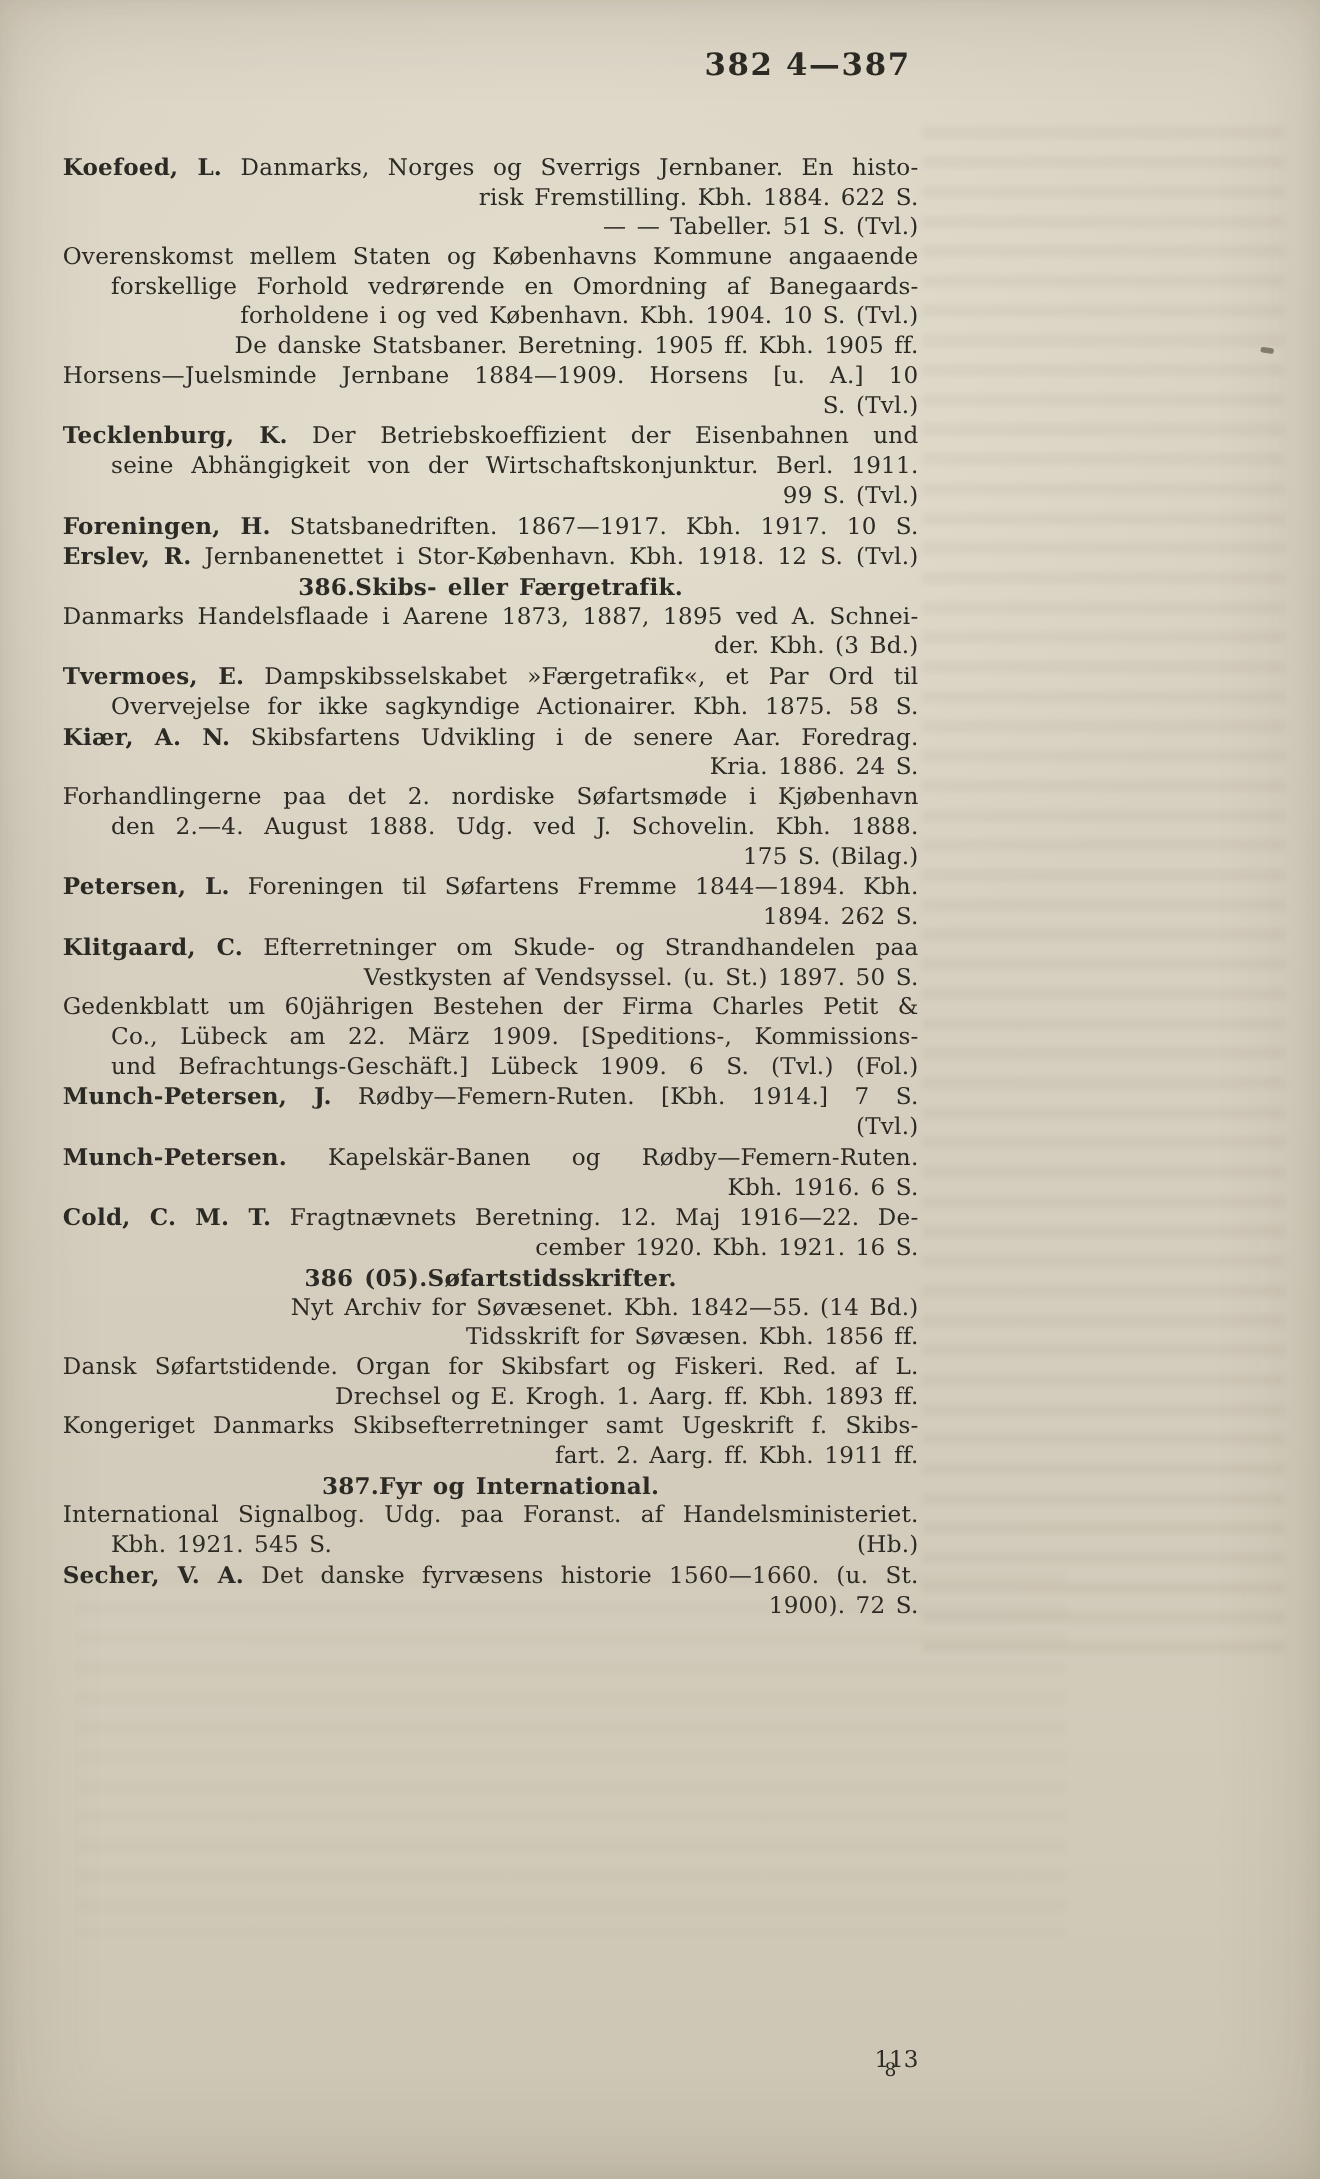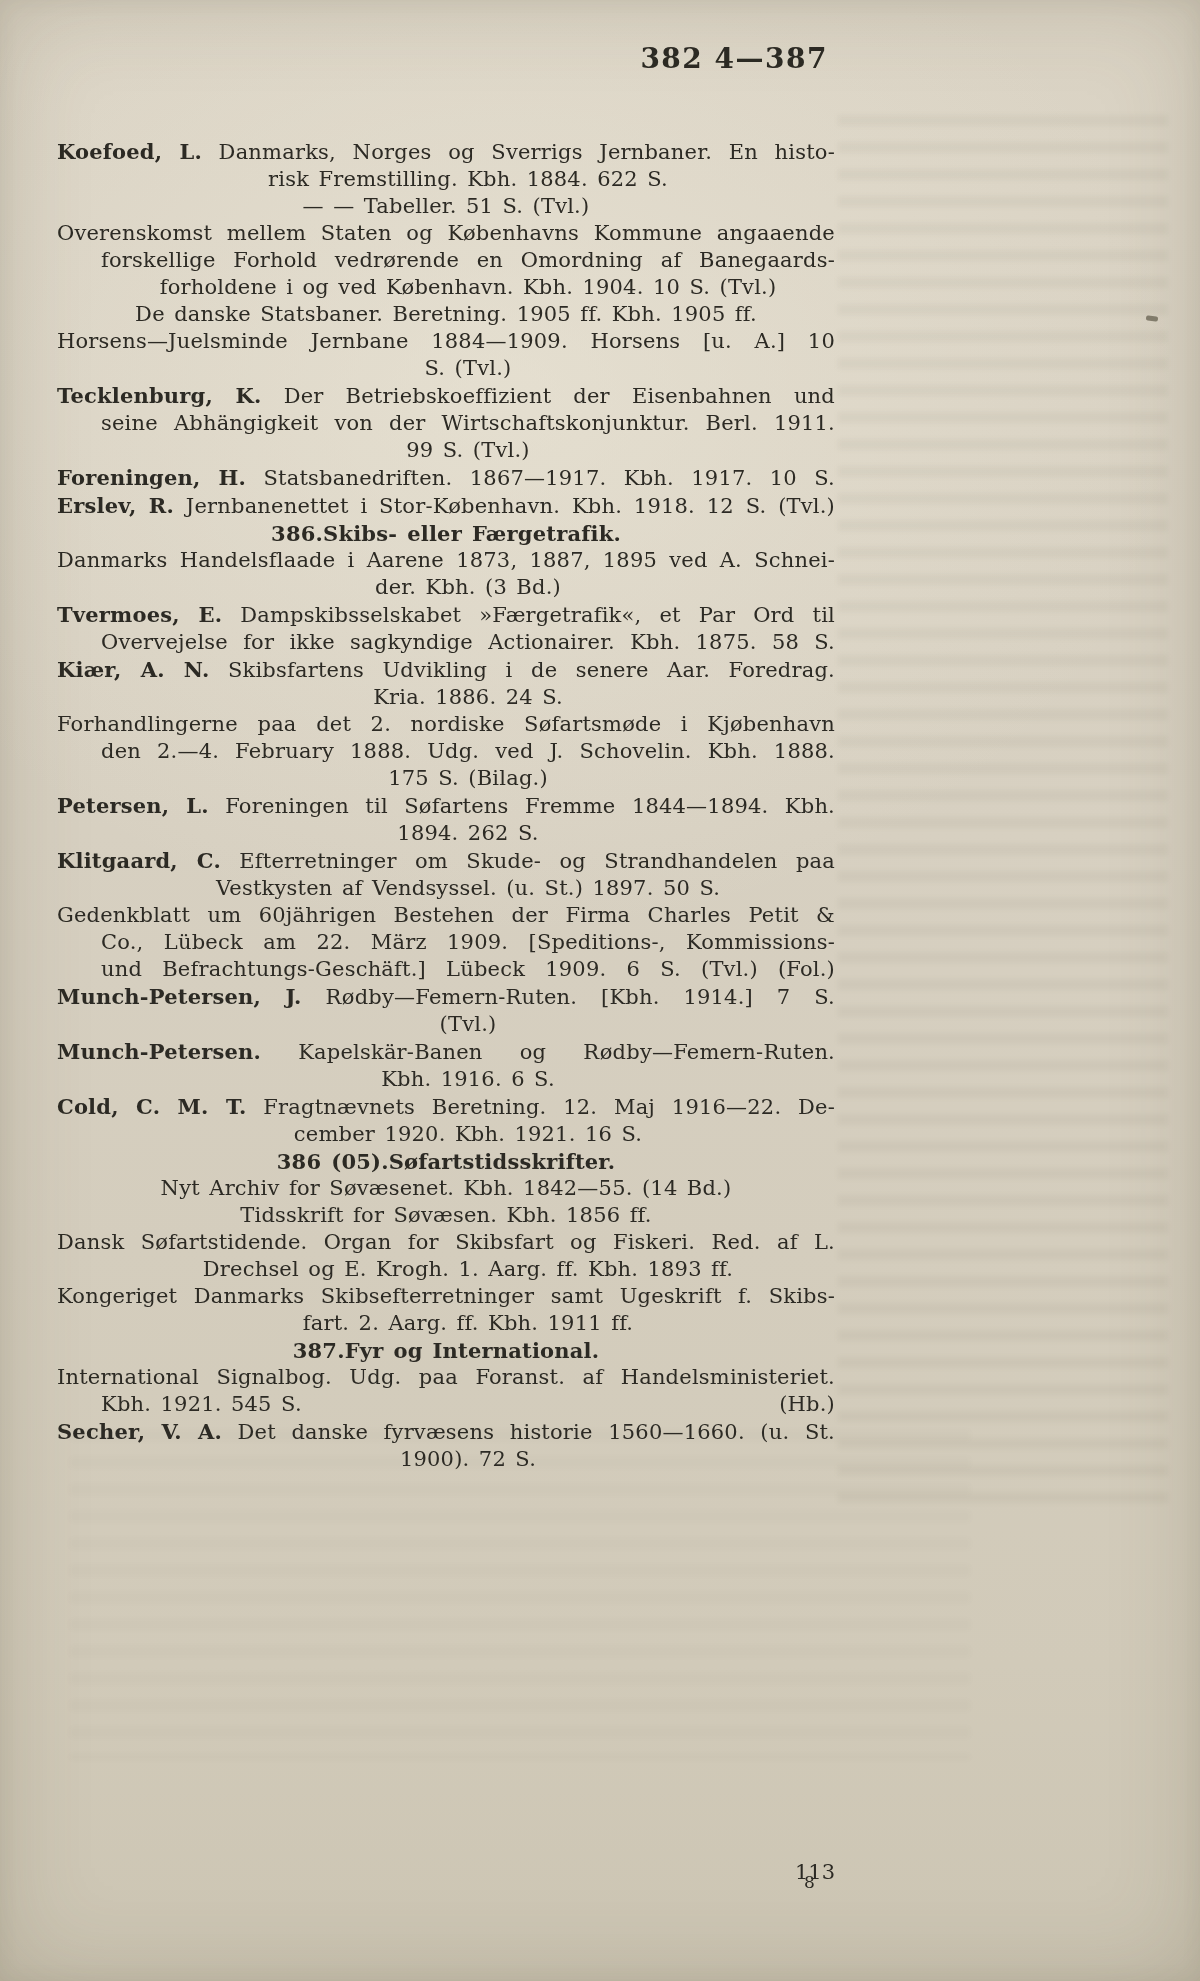--- a/index.html
+++ b/index.html
@@ -56,21 +56,21 @@
   .entries {
     position: absolute;
     left: 57px; top: 95px;
     width: 778px;
     font-size: 21px;
     line-height: 27px;
     letter-spacing: 0.2px;
     word-spacing: 2.5px;
     margin-top: 43px;
   }
-  .line { text-align: center; }
+  .line { text-align: right; }
   .just {
     text-align: justify;
     -moz-text-align-last: justify;
     text-align-last: justify;
   }
   .cont { padding-left: 44px; }
   .b { font-weight: bold; }
   .section {
     display: flex;
     justify-content: center;
@@ -156,21 +156,21 @@
       <div class="line cont just">Overvejelse for ikke sagkyndige Actionairer. Kbh. 1875. 58 S.</div>
     </div>
 
     <div class="entry">
       <div class="line just"><span class="b">Kiær, A. N.</span> <span>Skibsfartens Udvikling i de senere Aar. Foredrag.</span></div>
       <div class="line cont">Kria. 1886. 24 S.</div>
     </div>
 
     <div class="entry">
       <div class="line just">Forhandlingerne paa det 2. nordiske Søfartsmøde i Kjøbenhavn</div>
-      <div class="line cont just">den 2.—4. February 1888. Udg. ved J. Schovelin. Kbh. 1888.</div>
+      <div class="line cont just">den 2.—4. August 1888. Udg. ved J. Schovelin. Kbh. 1888.</div>
       <div class="line cont">175 S. (Bilag.)</div>
     </div>
 
     <div class="entry">
       <div class="line just"><span class="b">Petersen, L.</span> <span>Foreningen til Søfartens Fremme 1844—1894. Kbh.</span></div>
       <div class="line cont">1894. 262 S.</div>
     </div>
 
     <div class="entry">
       <div class="line just"><span class="b">Klitgaard, C.</span> <span>Efterretninger om Skude- og Strandhandelen paa</span></div>

